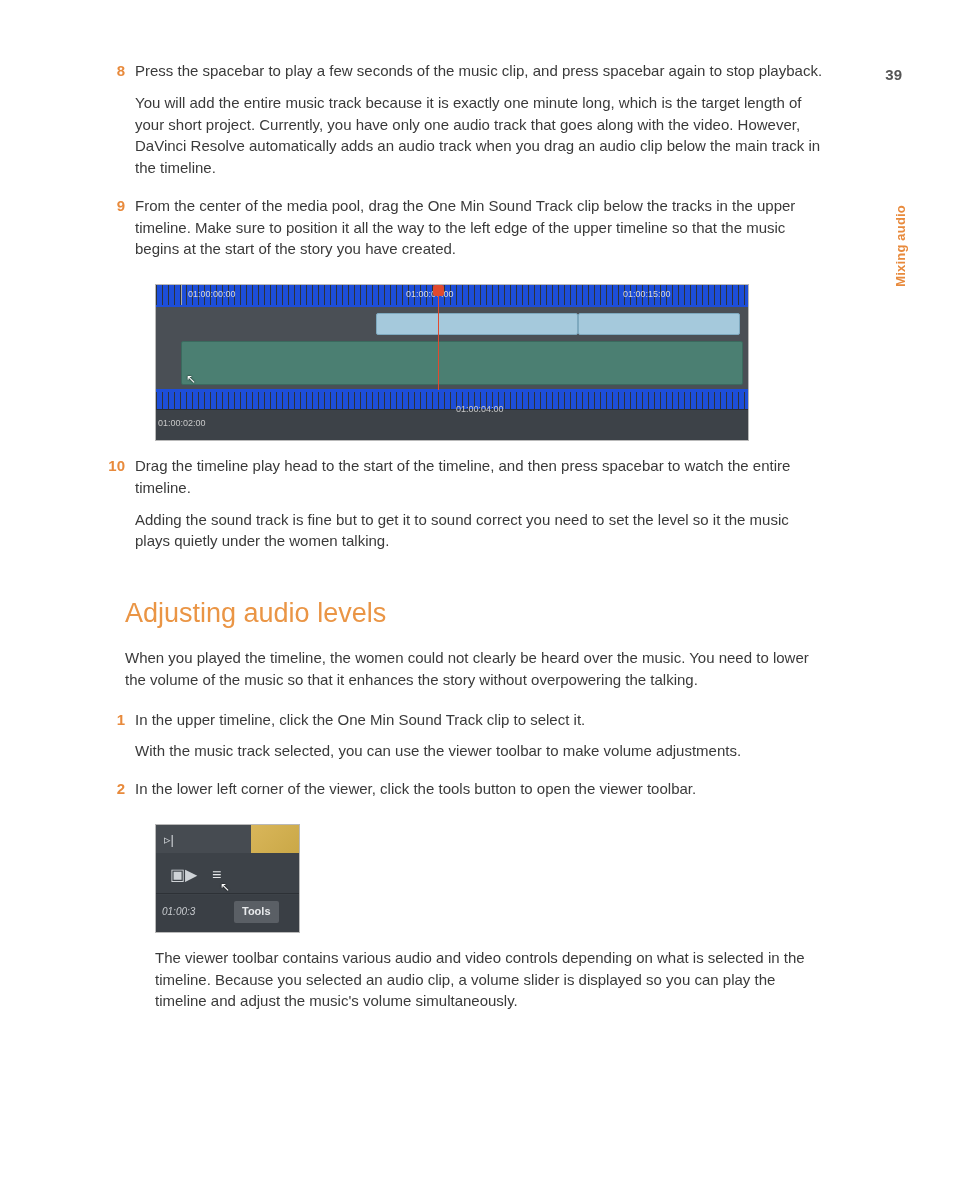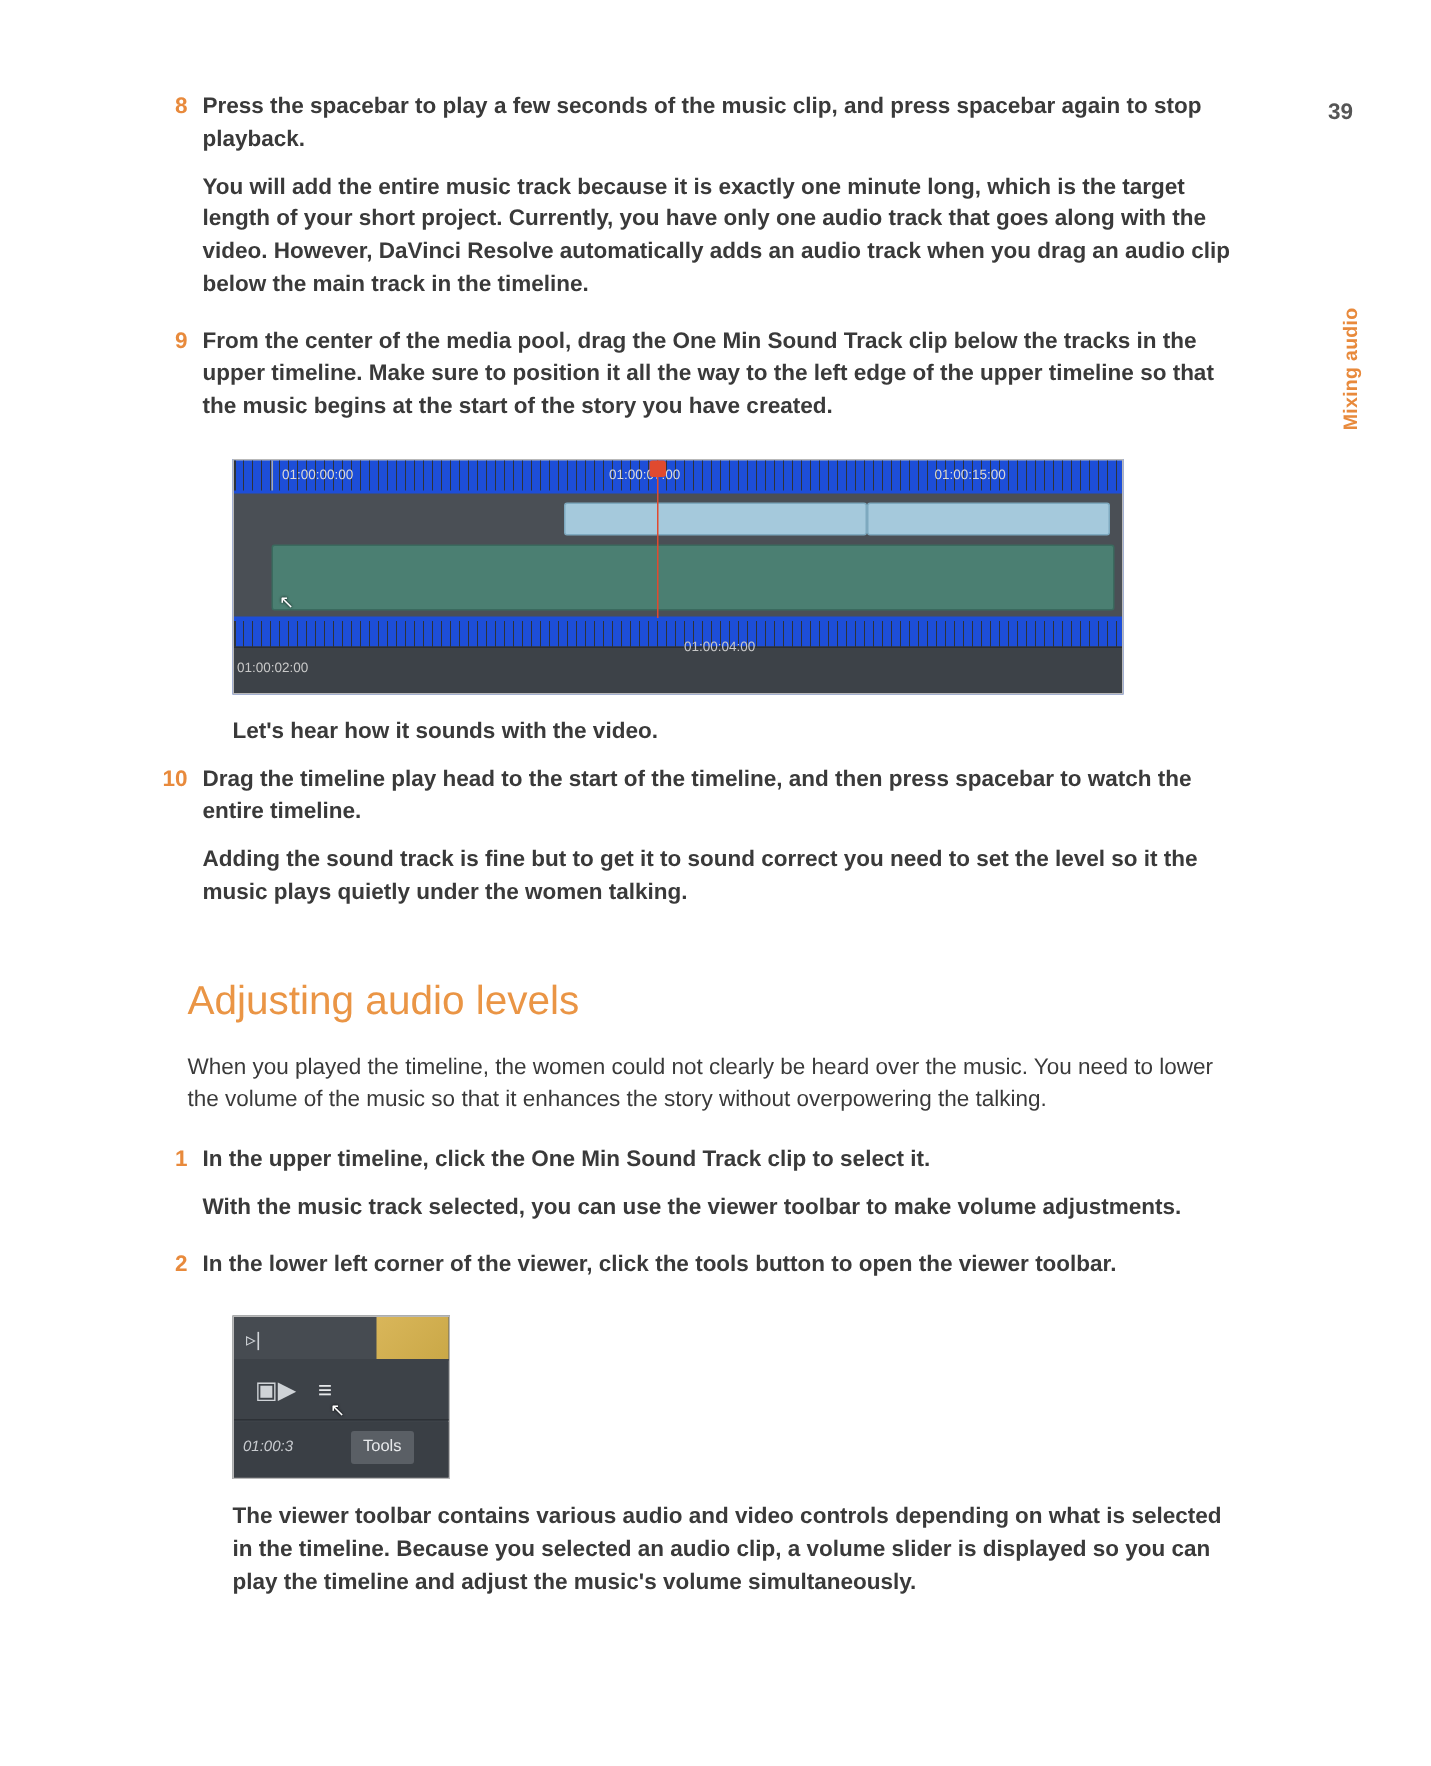--- a/index.html
+++ b/index.html
@@ -54,21 +54,21 @@
     text-align:right;
     padding-right:10px;
     color:var(--orange);
     font-weight:700;
     flex:0 0 28px;
   }
   .body{
     flex:1;
     padding-left:0;
   }
-  .para{margin:0 0 10px 0;font-weight:bold;}
+  .para{margin:0 0 10px 0;}
   .indent-block{margin-left:30px;}
   h2.section-title{
     color:var(--orange-heading);
     font-weight:400;
     font-size:27px;
     margin:32px 0 14px 0;
   }
   .lead{
     margin:0 0 18px 0;
   }
@@ -158,21 +158,21 @@
   .tools-fig .btn2{position:absolute;left:56px;top:38px;font-size:16px;color:#e6e8ea;}
   .tools-fig .pointer{position:absolute;left:64px;top:54px;font-size:12px;color:#fff;text-shadow:0 0 2px #000;}
   .tools-fig .bot-strip{
     position:absolute;left:0;top:70px;height:37px;width:100%;
     background:#3a3f45;
   }
   .tools-fig .tc{position:absolute;left:6px;top:80px;color:#c8cbcf;font-style:italic;}
   .tools-fig .tooltip{
     position:absolute;left:78px;top:76px;
     background:#5a5f65;color:#e8eaec;
-    padding:3px 8px;border-radius:2px;font-size:11px;
+    padding:3px 8px;border-radius:2px;font-size:11px;font-weight:bold;
   }
   .tools-fig .ticks{
     position:absolute;left:0;top:70px;height:8px;width:100%;
     background:repeating-linear-gradient(to right,#2e3338 0,#2e3338 1px,transparent 1px,transparent 6px);
   }
 </style>
 </head>
 <body>
 
 <div class="page-number">39</div>
@@ -205,21 +205,20 @@
     <div class="clip c2"></div>
     <div class="audio-clip"></div>
     <div class="playhead"></div>
     <span class="cursor-icon">↖</span>
     <div class="ruler-bot"></div>
     <div class="zoom-bar"></div>
     <span class="tc-d">01:00:02:00</span>
     <span class="tc-e">01:00:04:00</span>
   </div>
 
-  <p class="para indent-block">Let's hear how it sounds with the video.</p>
 
   <div class="step">
     <div class="num">10</div>
     <div class="body">
       <p class="para">Drag the timeline play head to the start of the timeline, and then press spacebar to watch the entire timeline.</p>
       <p class="para">Adding the sound track is fine but to get it to sound correct you need to set the level so it the music plays quietly under the women talking.</p>
     </div>
   </div>
 
   <h2 class="section-title">Adjusting audio levels</h2>

